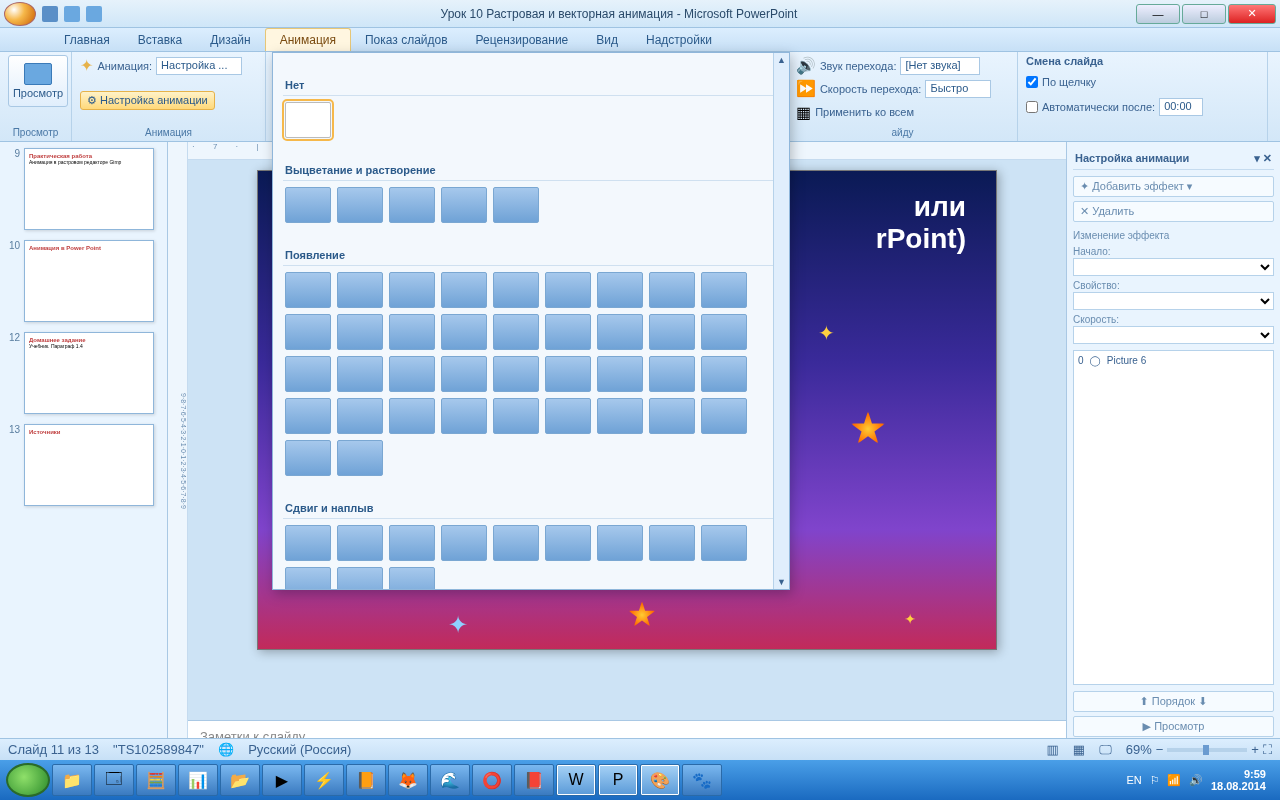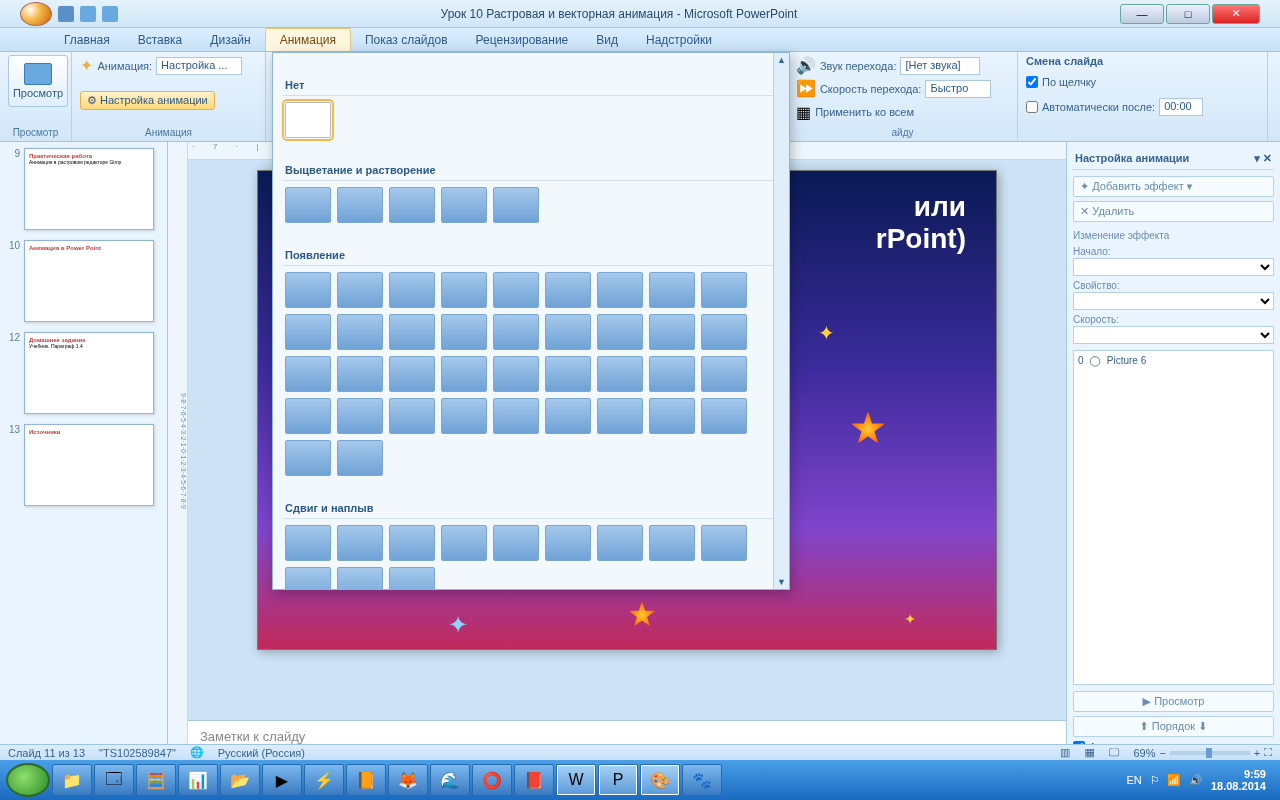--- a/index.html
+++ b/index.html
@@ -1,19 +1,19 @@
 <!DOCTYPE html>
 <html><head>
 <meta charset="utf-8">
 <style>
 * { box-sizing: border-box; margin: 0; padding: 0; font-family: "Segoe UI", Tahoma, sans-serif; }
 body { width: 1280px; height: 800px; overflow: hidden; background: #cde3f5; position: relative; }
 
 
-.titlebar { height: 28px; background: linear-gradient(#e6f2fb,#cfe6f8); display:flex; align-items:center; padding: 0 20px; border-bottom:1px solid #9fc3e2;}
+.titlebar { height: 28px; background: linear-gradient(#e6f2fb,#cfe6f8); display:flex; align-items:center; padding: 0 4px; border-bottom:1px solid #9fc3e2;}
 .office-btn { width:32px; height:24px; background: radial-gradient(circle at 30% 30%, #fff, #f6b84a 40%, #d87c1a 80%); border-radius:50%; border:1px solid #a66; margin-right:6px;}
 .qat { display:flex; gap:6px; align-items:center; }
 .qat-btn { width:16px; height:16px; background:#5a8fc7; border-radius:2px; }
 .title-text { flex:1; text-align:center; font-size:12px; color:#2a4a6a; }
 .win-btns { display:flex; gap:2px; }
 .win-btn { width:44px; height:20px; border:1px solid #6a9; background:linear-gradient(#eef,#bcd); border-radius:3px; display:flex; align-items:center; justify-content:center; font-size:11px;}
 .win-btn.close{ background:linear-gradient(#f77,#d22); color:#fff; width:48px;}
 
 
 .tabbar { height:24px; background:linear-gradient(#dceefe,#c7e0f6); display:flex; align-items:flex-end; padding-left:50px; border-bottom:1px solid #9fc3e2;}
@@ -65,21 +65,21 @@
 .pane-hdr { font-weight:bold; padding:4px 2px; border-bottom:1px solid #c5dbef; margin-bottom:6px; display:flex; justify-content:space-between;}
 .pane-btn { display:block; width:100%; text-align:left; padding:3px 6px; margin-bottom:4px; border:1px solid #b6d2ea; background:#f6fbff; color:#6a8db0; font-size:11px; border-radius:2px;}
 .pane-lbl { font-size:10px; color:#6a8db0; margin:4px 0 1px;}
 .pane-sel { width:100%; height:18px; border:1px solid #b6d2ea; background:#fff; font-size:10px;}
 .anim-list { flex:1; background:#fff; border:1px solid #b6d2ea; margin-top:6px; padding:4px; font-size:10px;}
 .anim-row { display:flex; align-items:center; gap:6px;}
 .pane-footer { margin-top:6px;}
 .pane-footer .pane-btn{ text-align:center;}
 
 
-.status { position:absolute; left:0; right:0; bottom:40px; height:16px; background:linear-gradient(#dceefe,#c7e0f6); border-top:1px solid #9fc3e2; display:flex; align-items:center; font-size:11px; color:#3a6290; padding:0 8px; gap:14px;}
+.status { position:absolute; left:0; right:0; bottom:40px; height:22px; background:linear-gradient(#dceefe,#c7e0f6); border-top:1px solid #9fc3e2; display:flex; align-items:center; font-size:13px; color:#3a6290; padding:0 8px; gap:14px;}
 .status .spacer{flex:1;}
 .zoom { display:flex; align-items:center; gap:4px;}
 .zbar { width:80px; height:4px; background:#b6d2ea; position:relative;}
 .zbar::after{content:""; position:absolute; left:45%; top:-3px; width:6px; height:10px; background:#6a9bd0;}
 
 
 .taskbar { position:absolute; left:0; right:0; bottom:0; height:40px; background:linear-gradient(#4a9fe8,#1a6ac0); display:flex; align-items:center; padding:0 6px; gap:2px;}
 .start { width:44px; height:34px; background:radial-gradient(circle at 40% 40%,#8fe06a,#2a8a2a); border-radius:50%; border:2px solid #2a6a2a;}
 .tb-ico { width:40px; height:32px; background:linear-gradient(#7ab8f0,#3a7ac0); border:1px solid #2a6aa8; border-radius:2px; display:flex; align-items:center; justify-content:center; font-size:16px;}
 .tb-ico.active { background:linear-gradient(#a6d2f6,#5a9ad8); box-shadow:inset 0 0 0 1px #fff;}
@@ -313,22 +313,22 @@
     <div class="pane-lbl">Скорость:</div>
     <select class="pane-sel"></select>
     <div class="anim-list">
       <div class="anim-row">
         <span>0</span>
         <span>◯</span>
         <span>Picture 6</span>
       </div>
     </div>
     <div class="pane-footer">
+      <button class="pane-btn">⬆ <span>Порядок</span> ⬇</button>
       <button class="pane-btn">▶ <span>Просмотр</span></button>
-      <button class="pane-btn">⬆ <span>Порядок</span> ⬇</button>
       <label class="rrow">
           <input type="checkbox" class="chk" checked="" style=""> 
           <span>Автопросмотр</span>
         </label>
     </div>
   </div>
 </div>
 
 <div class="status">
   <span>Слайд 11 из 13</span>

